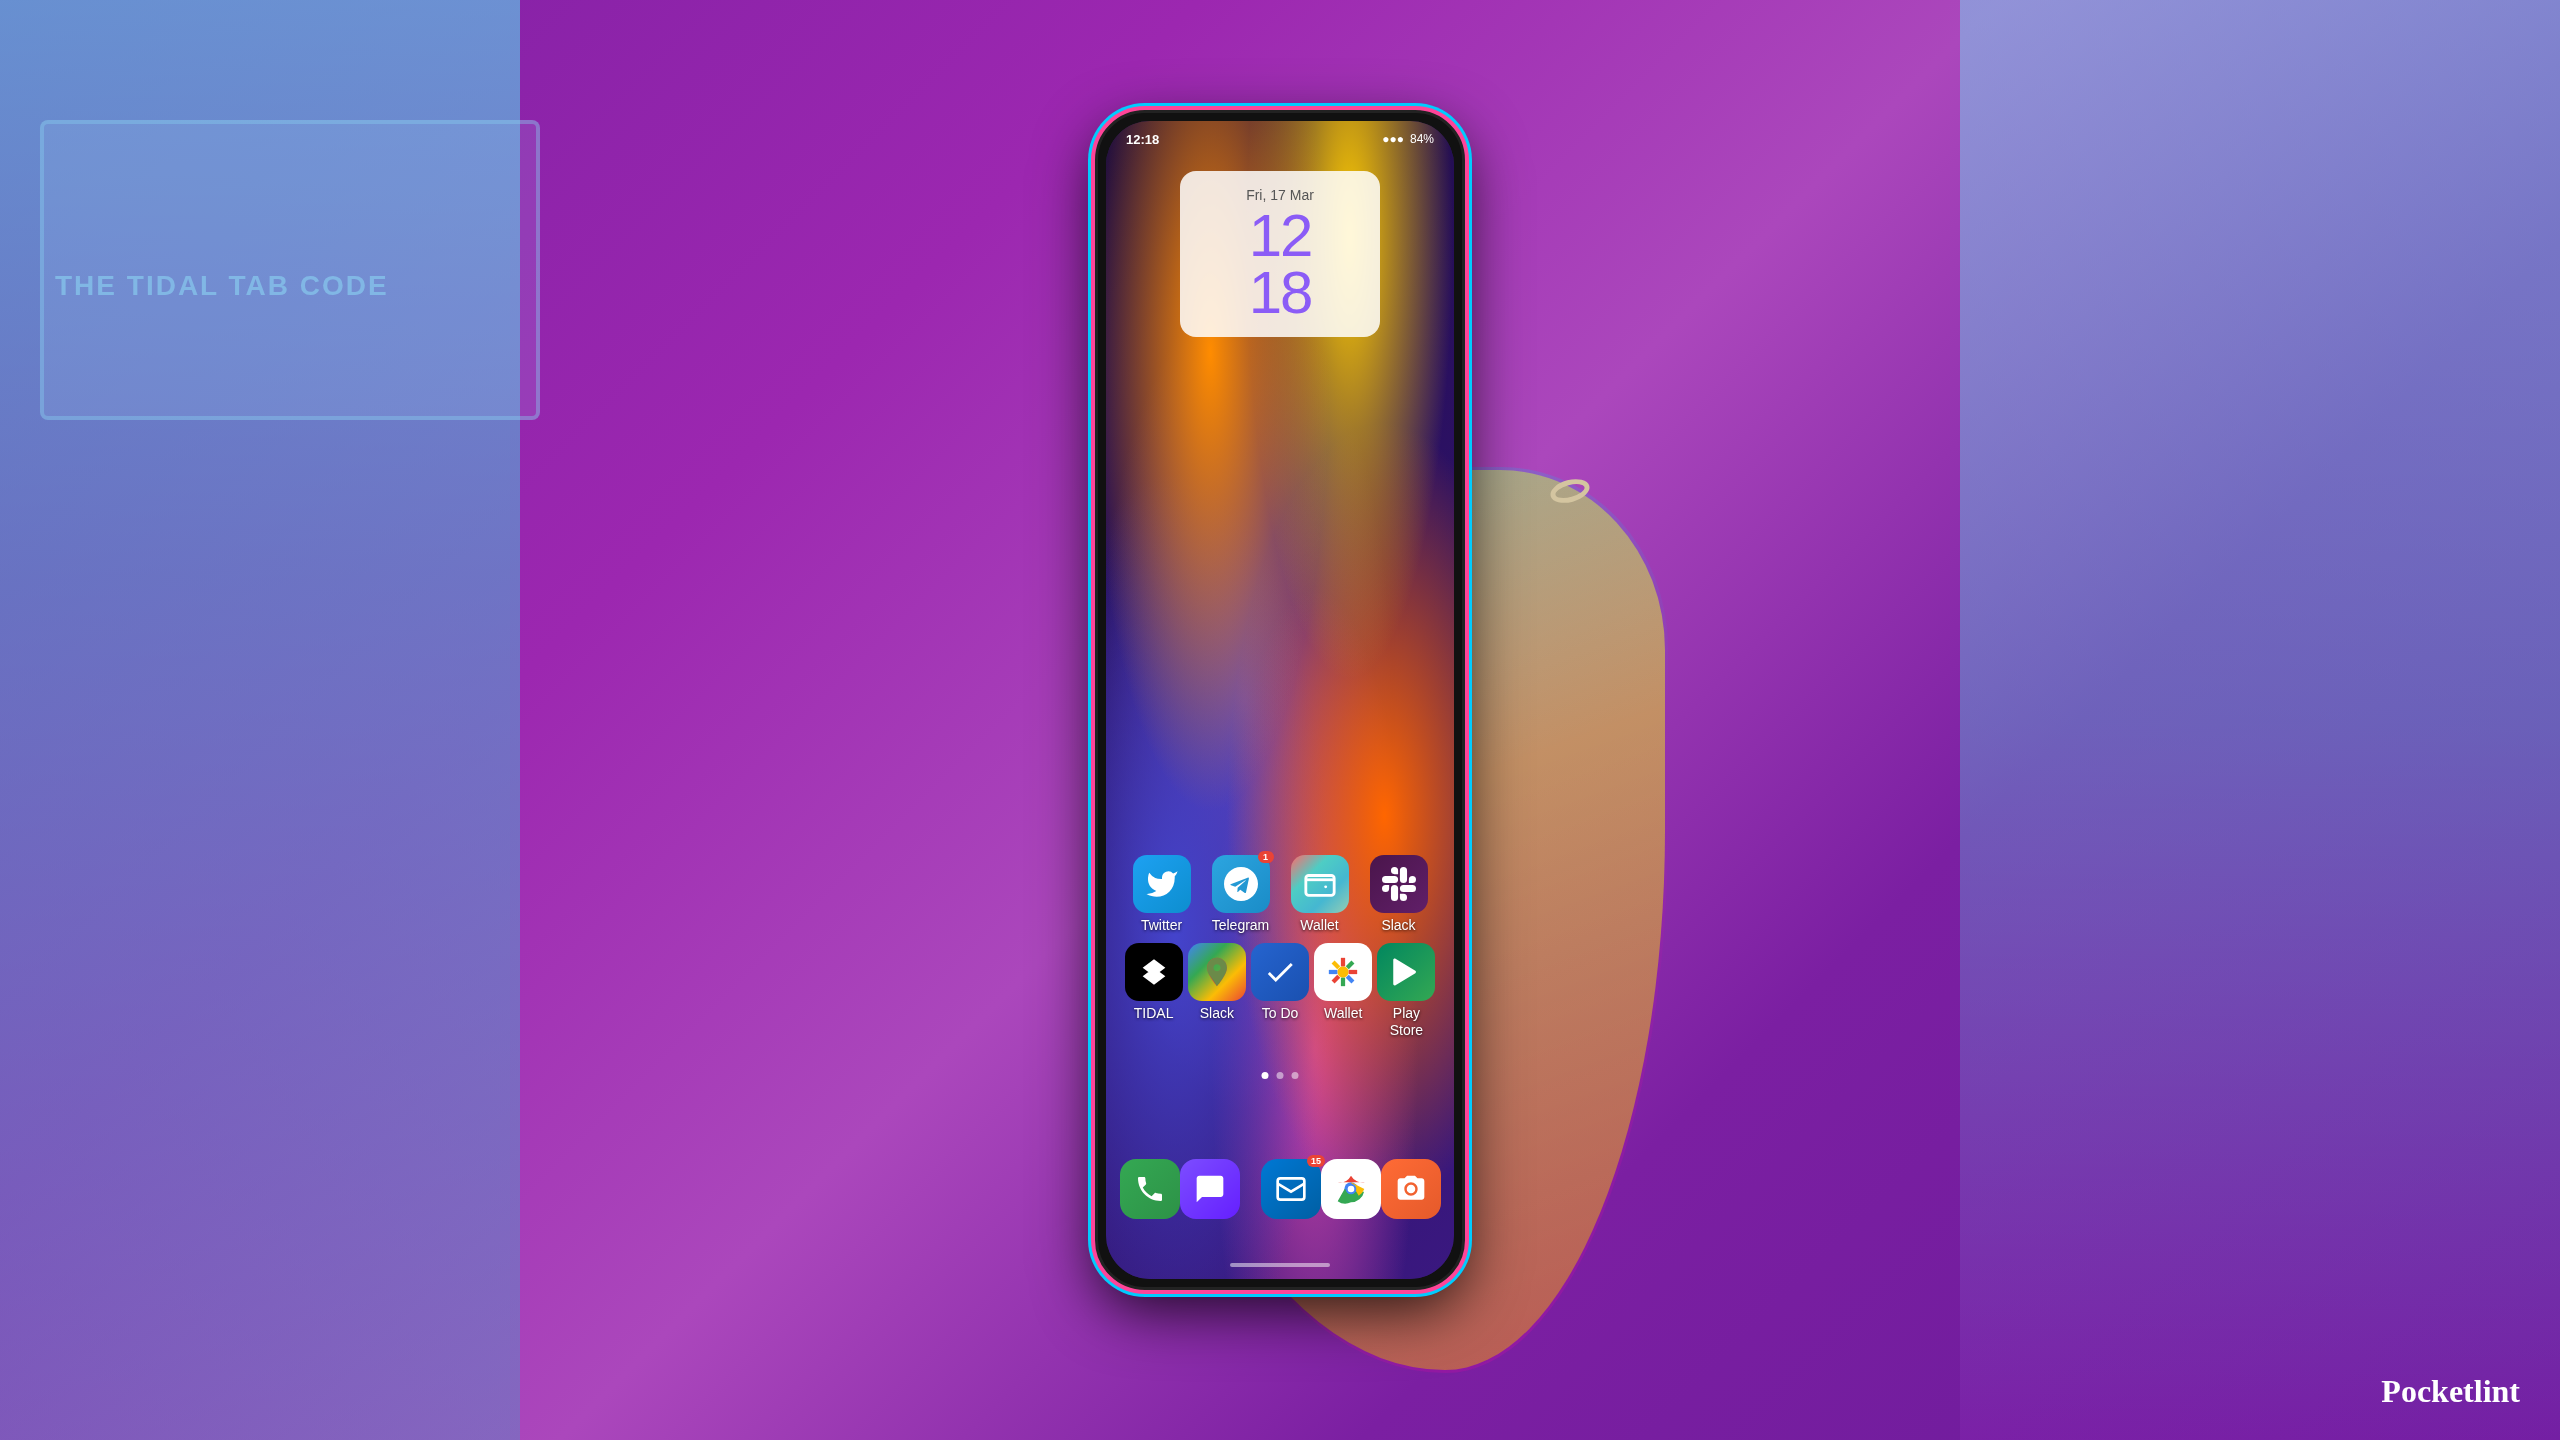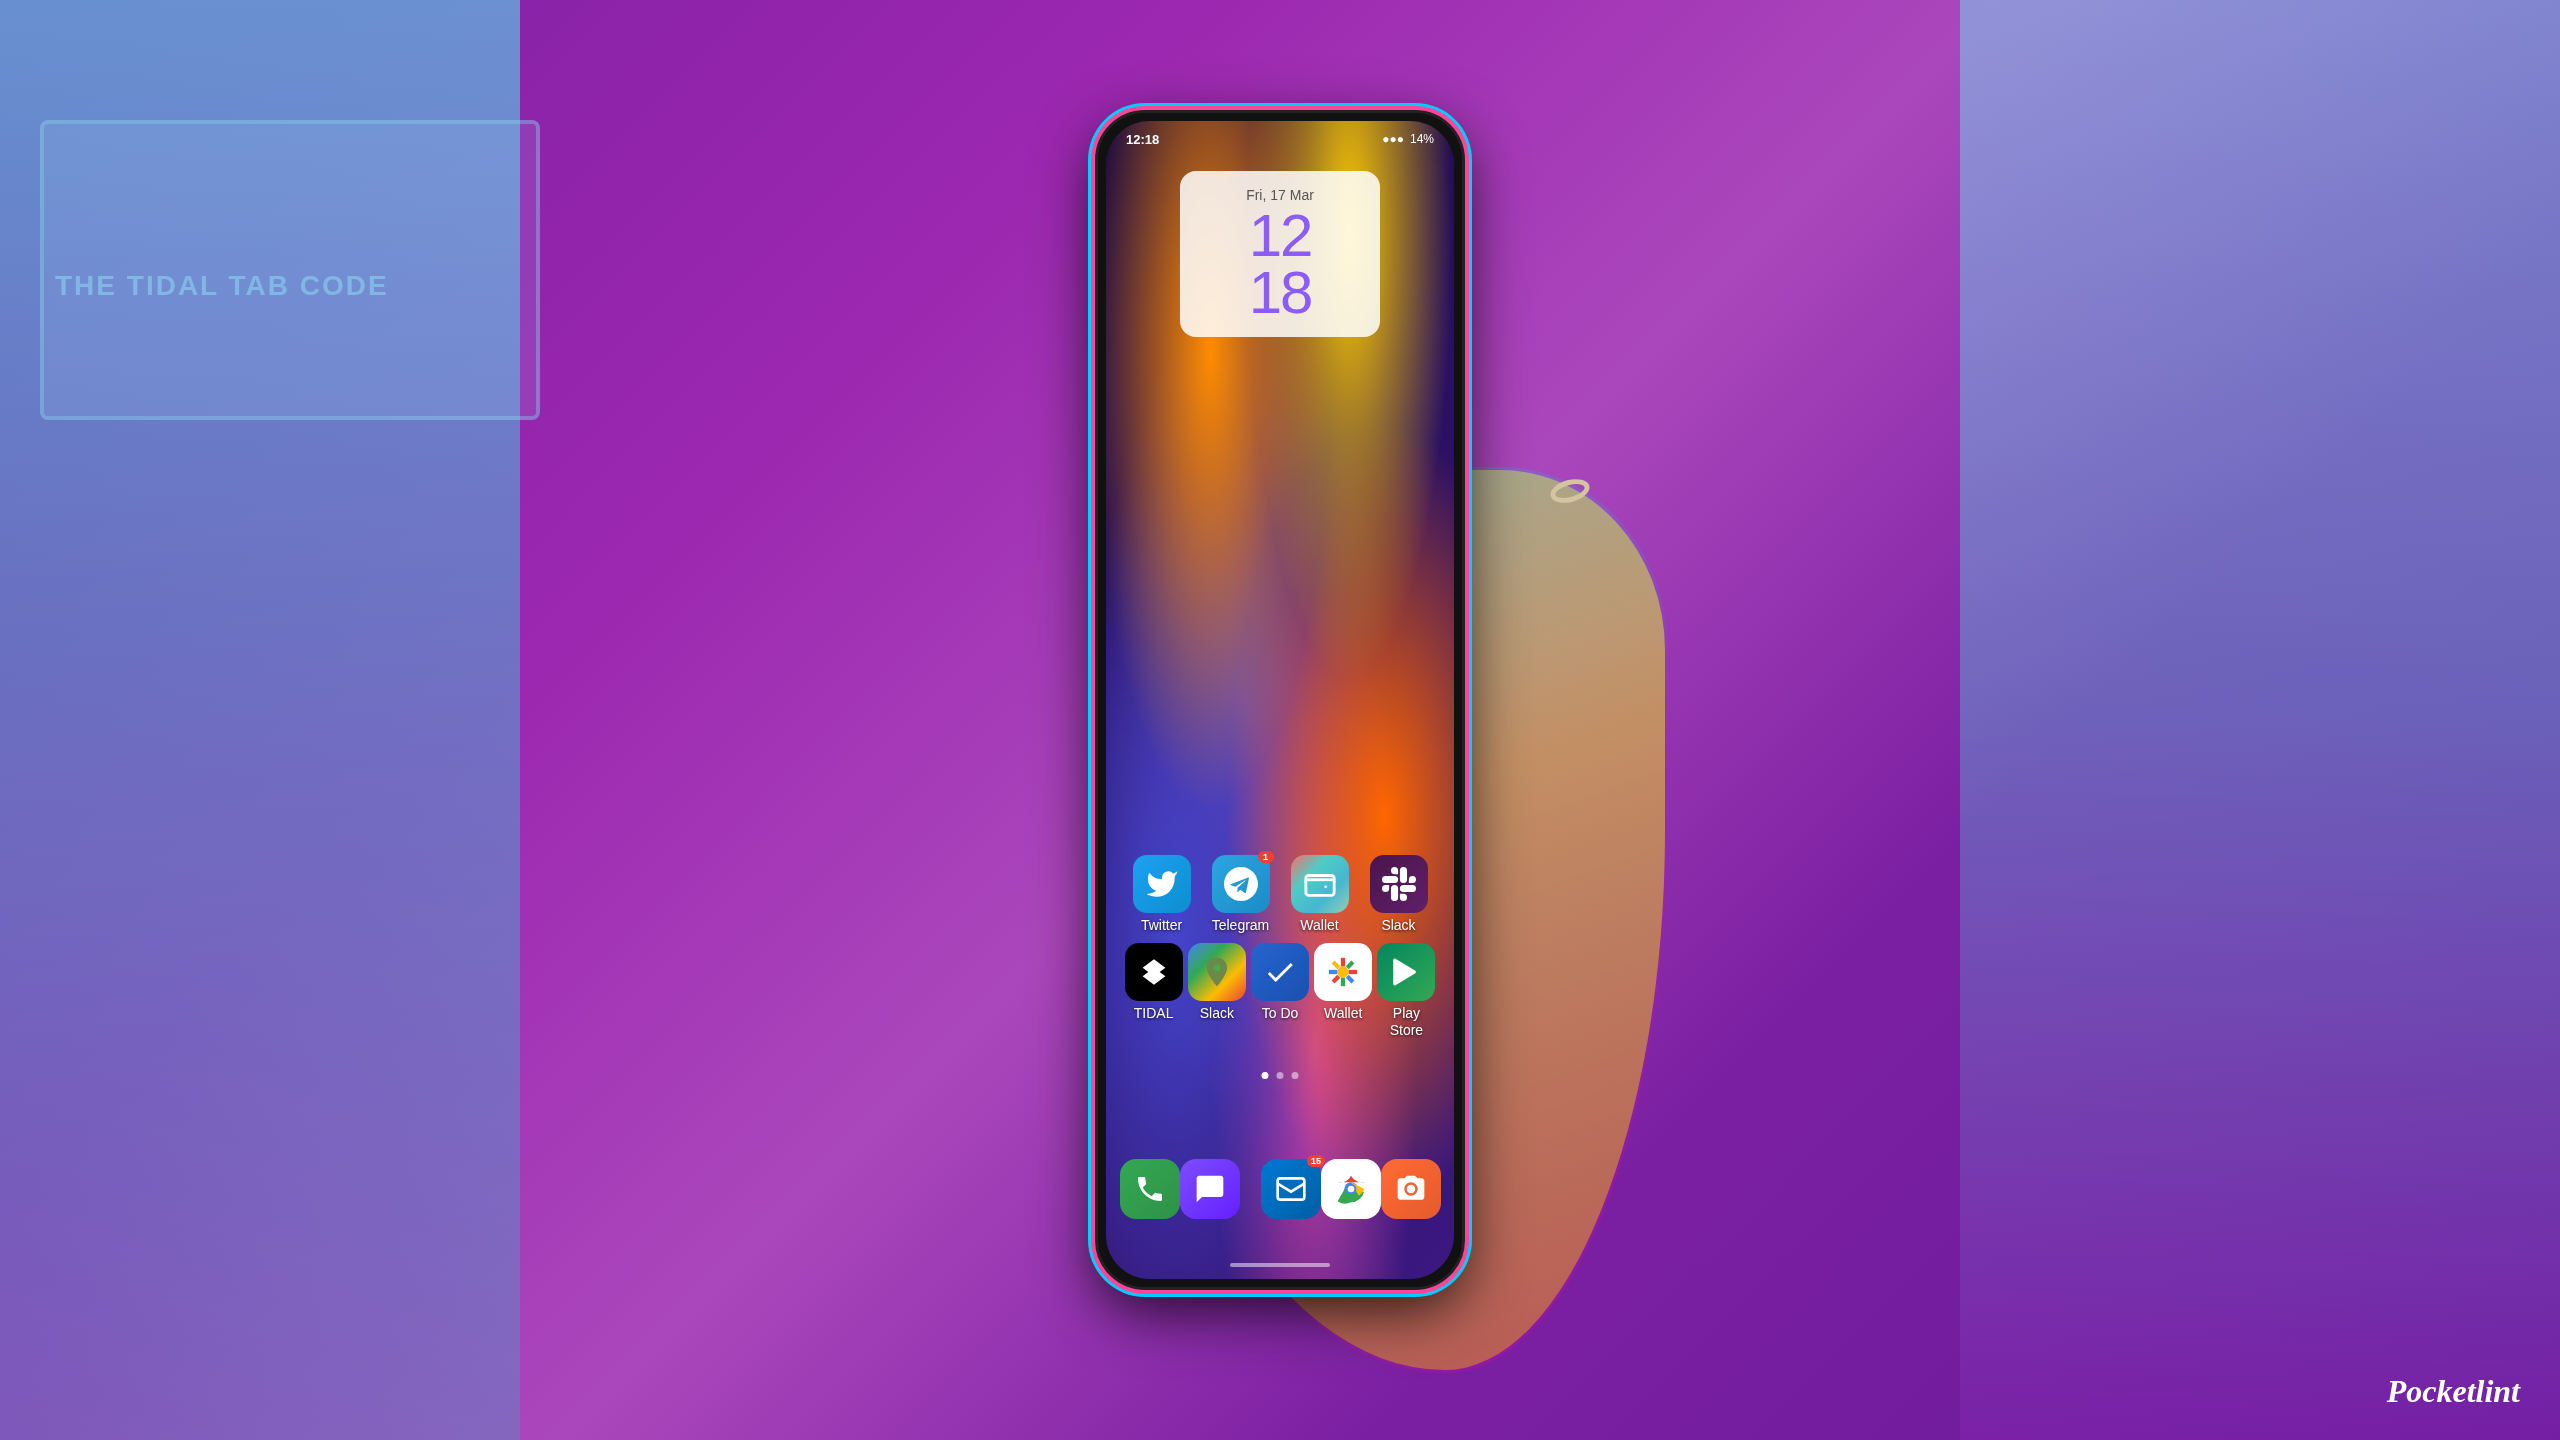--- a/index.html
+++ b/index.html
@@ -62,21 +62,21 @@
     .watermark {
       position: absolute;
       bottom: 30px;
       right: 40px;
       color: white;
       font-size: 32px;
       font-weight: bold;
       z-index: 10;
       font-family: Georgia, serif;
     }
-    .watermark span { font-style: italic; }
+    .watermark span { }
 
     
     .phone-scene {
       position: absolute;
       left: 50%;
       top: 50%;
       transform: translate(-50%, -50%);
       z-index: 5;
       width: 900px;
       height: 1300px;
@@ -375,21 +375,21 @@
 
   <div class="phone">
     <div class="phone-screen">
 
       <div class="wallpaper"></div>
 
       <div class="status-bar">
         <div class="status-left">12:18</div>
         <div class="status-right">
           <span>●●●</span>
-          <span>14%</span>
+          <span>84%</span>
         </div>
       </div>
 
       <div class="clock-widget">
         <div class="clock-date">Fri, 17 Mar</div>
         <div class="clock-time">
           <span>12</span><br>
           <span>18</span>
         </div>
       </div>

